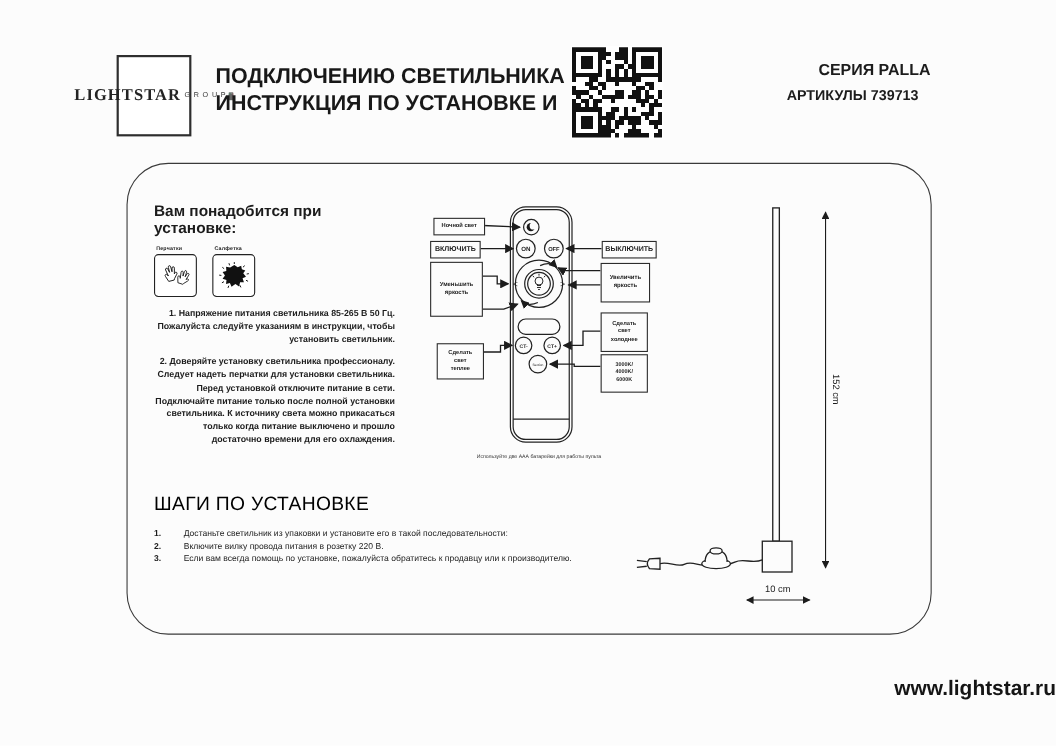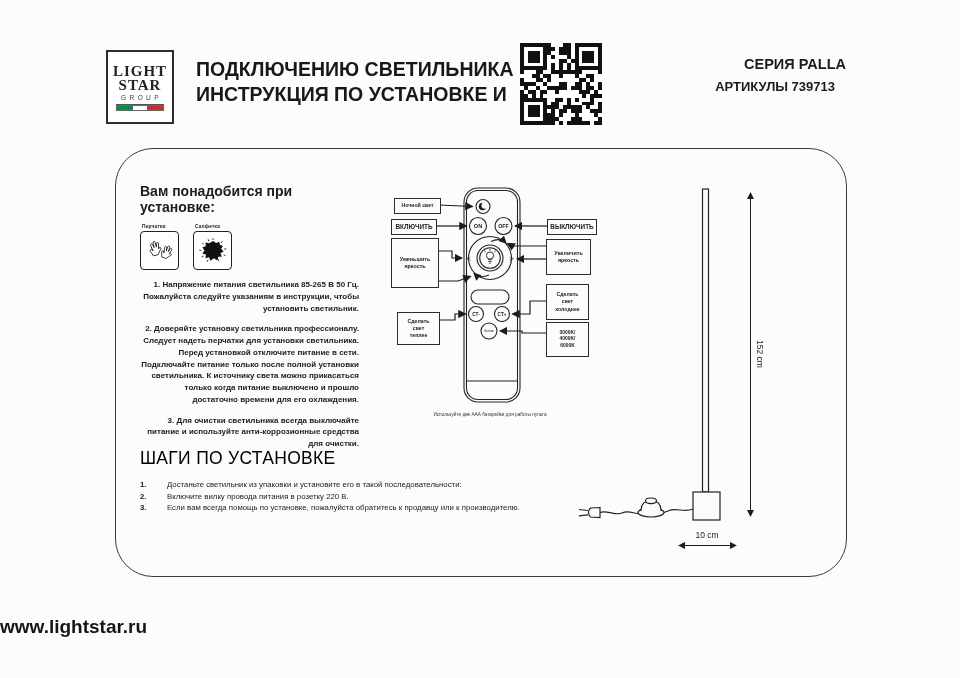--- a/index.html
+++ b/index.html
@@ -1,20 +1,20 @@
 <!DOCTYPE html>
 <html><head>
 <meta charset="utf-8">
 <style>
   html,body{margin:0;padding:0;background:#ffffff;}
   .page{position:relative;width:960px;height:678px;background:#fcfcfc;overflow:hidden;
         font-family:"Liberation Sans", sans-serif;color:#1c1c1c;}
   
   .logo-box{position:absolute;left:106px;top:50px;width:64px;height:70px;border:2px solid #2e2e2e;
-            background:#fff;display:flex;flex-direction:column;align-items:center;justify-content:center;}
+            background:#fff;display:flex;flex-direction:row;align-items:center;justify-content:center;}
   .logo-line{font-family:"Liberation Serif", serif;font-weight:bold;font-size:15px;line-height:14px;letter-spacing:1px;color:#232323;}
   .logo-group{font-size:6.5px;letter-spacing:3.4px;margin:2px 0 3px 3px;color:#3a3a3a;}
   .logo-flag{display:flex;width:48px;height:6px;border-top:1px solid #555;}
   .logo-flag span{flex:1;border:1px solid #666;border-left-width:0;}
   .logo-flag span:first-child{border-left-width:1px;}
   .doc-title{position:absolute;left:196px;top:57px;width:330px;font-size:19.5px;font-weight:bold;line-height:25px;color:#181818;}
   .qr{position:absolute;left:519px;top:42px;width:82px;height:82px;background:#fff;padding:1px;}
   .qr svg{display:block;width:100%;height:100%;}
   .series{position:absolute;left:636px;top:56px;width:210px;text-align:right;font-size:14.5px;font-weight:bold;}
   .articles{position:absolute;left:625px;top:79px;width:210px;text-align:right;font-size:13px;font-weight:bold;}
@@ -40,21 +40,21 @@
   .co-night{left:394px;top:198px;width:45px;height:14px;font-size:5.2px;}
   .co-on{left:391px;top:219px;width:44px;height:14px;font-size:6.4px;}
   .co-dim{left:391px;top:238px;width:46px;height:48px;}
   .co-warm{left:397px;top:312px;width:41px;height:31px;font-size:5.2px;}
   .co-off{left:547px;top:219px;width:48px;height:14px;font-size:6.4px;}
   .co-bright{left:546px;top:239px;width:43px;height:34px;}
   .co-cold{left:546px;top:284px;width:41px;height:34px;font-size:5.2px;}
   .co-kelvin{left:546px;top:322px;width:41px;height:33px;font-size:4.9px;}
   .battery-note{position:absolute;left:395px;top:412px;width:190px;text-align:center;font-size:4.7px;color:#333;}
   .diagram-svg{position:absolute;left:0;top:0;width:960px;height:678px;}
-  .footer-url{position:absolute;left:0;top:616px;width:960px;text-align:left;font-size:19px;font-weight:bold;color:#151515;}
+  .footer-url{position:absolute;left:0;top:616px;width:960px;text-align:right;font-size:19px;font-weight:bold;color:#151515;}
 </style>
 </head>
 <body>
 
 <div class="page">
 
   <div class="logo-box">
     <div class="logo-line">LIGHT</div>
     <div class="logo-line">STAR</div>
     <div class="logo-group">GROUP</div>
@@ -350,21 +350,20 @@
             <path d="M12 4 L14.5 5.5 L17 4.5 L17.5 7 L20 8 L18.5 10 L20.5 12.5 L18 13.5 L19 16.5 L16.2 16.5 L15.5 19.5 L12.8 17.8 L10 19.8 L8.8 17 L6 17.8 L6.3 14.8 L3.5 14 L5.2 11.5 L3.5 9 L6.2 8.2 L6 5.2 L9 5.8 Z" fill="#111"></path>
             <g stroke="#111" stroke-width="0.7">
               <path d="M12 3.2 V1.8 M18.3 5.5 L19.6 4.4 M21 10.5 L22.6 10.2 M20.5 15 L22 15.8 M16 18.6 L16.8 20.2 M8 19 L7.4 20.6 M4.5 16 L3 16.9 M2.6 11.5 L1 11.3 M4.6 6.6 L3.3 5.6 M8.6 4.2 L8.1 2.6"></path>
             </g>
           </svg>
         </div>
       </div>
     </div>
     <div class="para">1. Напряжение питания светильника 85-265 В 50 Гц. Пожалуйста следуйте указаниям в инструкции, чтобы установить светильник.</div>
     <div class="para">2. Доверяйте установку светильника профессионалу. Следует надеть перчатки для установки светильника. Перед установкой отключите питание в сети. Подключайте питание только после полной установки светильника. К источнику света можно прикасаться только когда питание выключено и прошло достаточно времени для его охлаждения.</div>
-    <div class="para">3. Для очистки светильника всегда выключайте питание и используйте анти-коррозионные средства для очистки.</div>
   </div>
 
   <svg class="diagram-svg" viewBox="0 0 960 678">
     <defs>
       <marker id="ah" viewBox="0 0 6 6" markerWidth="7" markerHeight="7" refX="5.2" refY="3" orient="auto-start-reverse">
         <path d="M0 0 L6 3 L0 6 Z" fill="#1c1c1c"></path>
       </marker>
     </defs>
 
     <g stroke="#222" fill="none" stroke-width="1.1">

